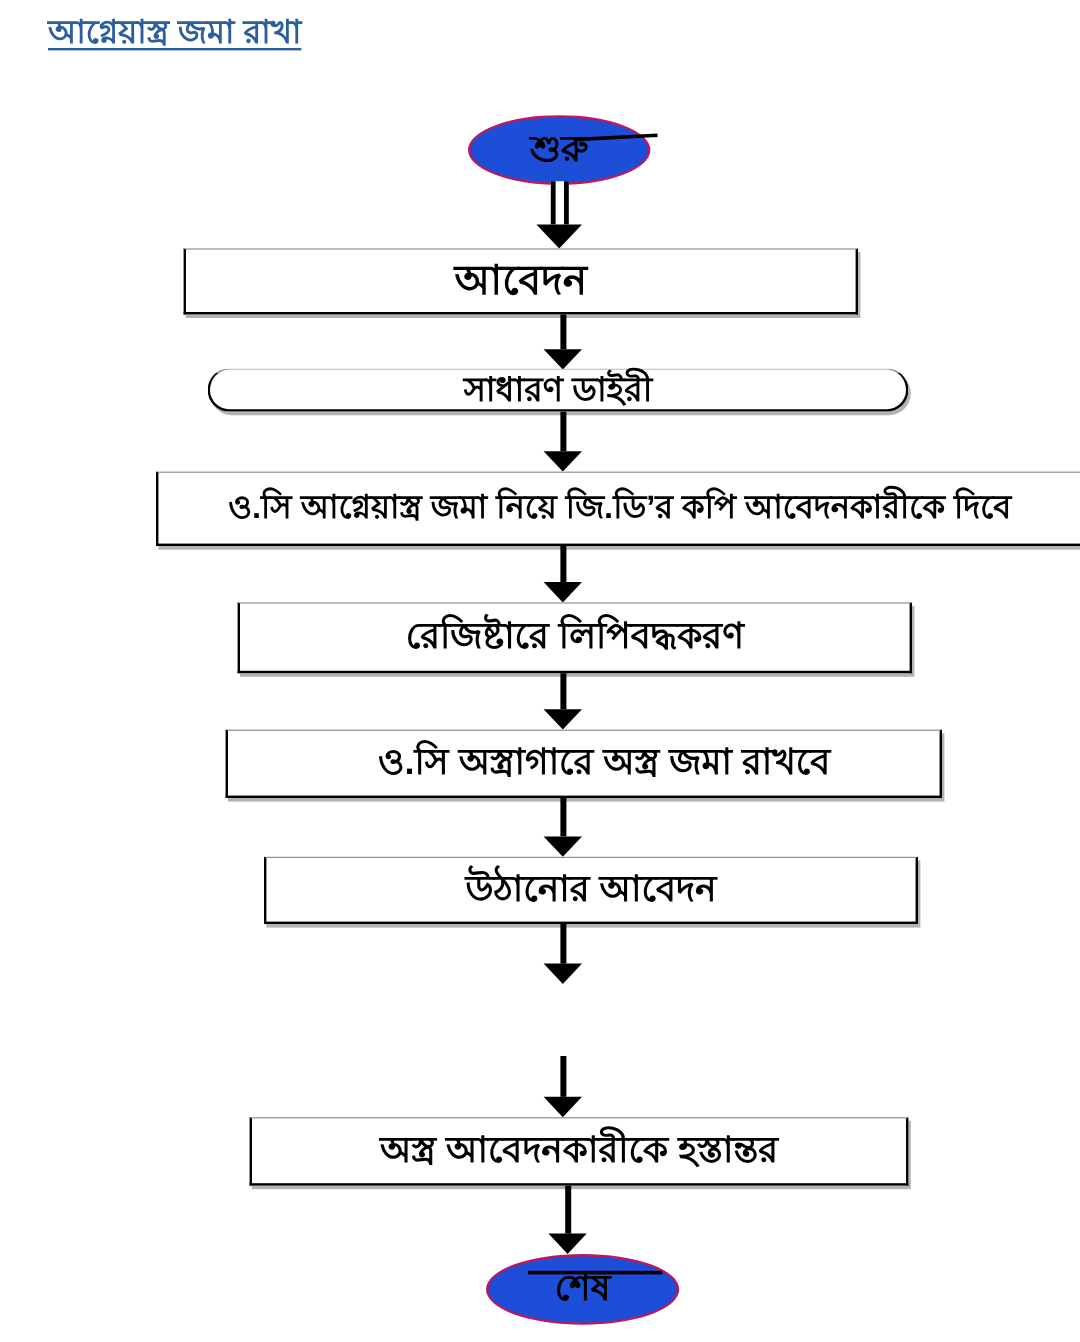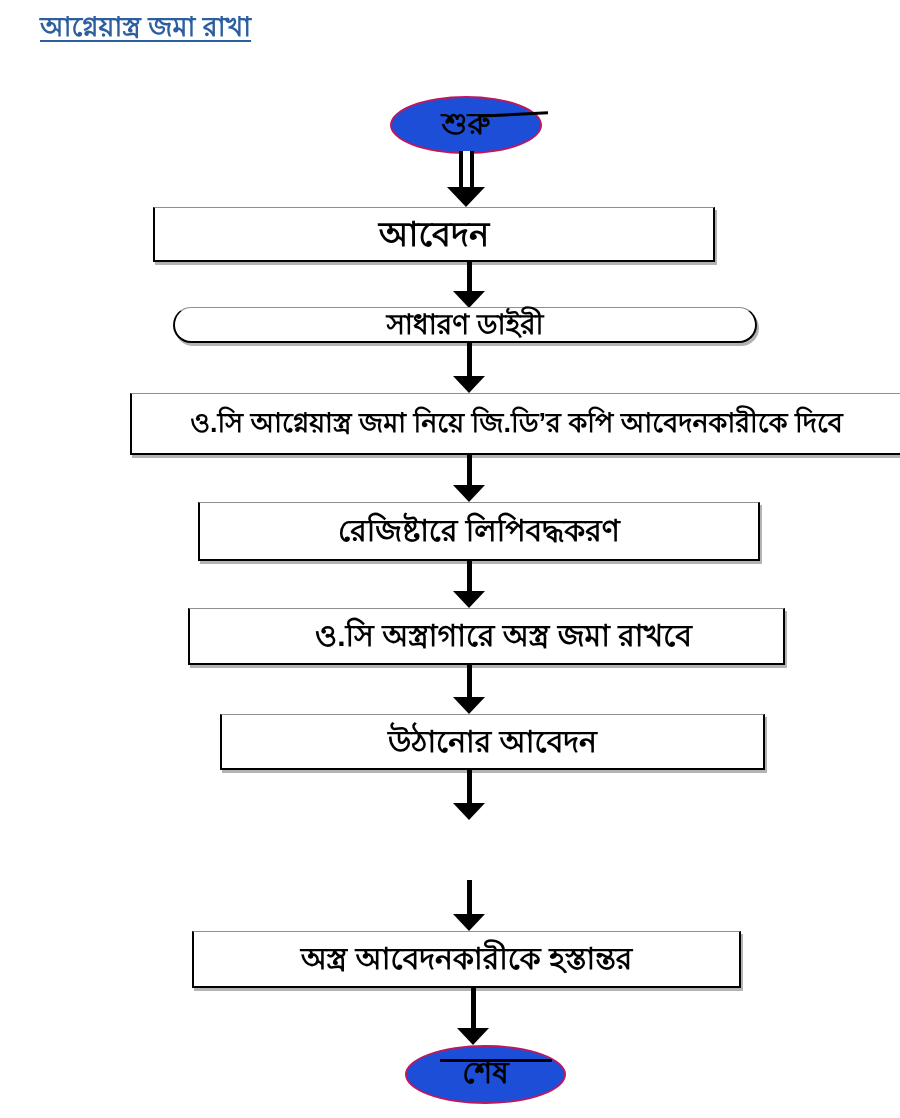--- a/index.html
+++ b/index.html
@@ -31,21 +31,21 @@
     text-align:center; font-weight:bold; color:#000;
     font-size:30px; line-height:1.12; padding:0 6px; box-sizing:border-box;
   }
   .b1 { left:153px; top:207px; width:562px; height:55px; font-size:34px; }
   .b2 { left:173px; top:307px; width:584px; height:36px; font-size:28px;border-radius:18px; }
   .b3 { left:130px; top:393px; width:773px; height:62px; font-size:27px; }
   .b4 { left:198px; top:502px; width:562px; height:59px; }
   .b5 { left:188px; top:608px; width:597px; height:57px;padding-left:40px; }
   .b6 { left:200px; top:714px; width:545px; height:56px;margin-left:20px; }
   .b7 { left:118px; top:820px; width:738px; height:60px; font-size:27px; }
-  .b8 { left:192px; top:931px; width:549px; height:57px; }
+  .b8 { left:208px; top:931px; width:549px; height:57px; }
   
   .arrow { position:absolute; display:flex; flex-direction:column; align-items:center; width:38px; }
   .arrow .shaft { width:5px; flex:1; background:#000; }
   .arrow .head {
     width:0; height:0;
     border-left:16px solid transparent; border-right:16px solid transparent;
     border-top:17px solid #000;
   }
   .arrow.outlined .shaft { width:7px; background:#fff; border-left:4px solid #000; border-right:4px solid #000; }
   .arrow.outlined .head {

